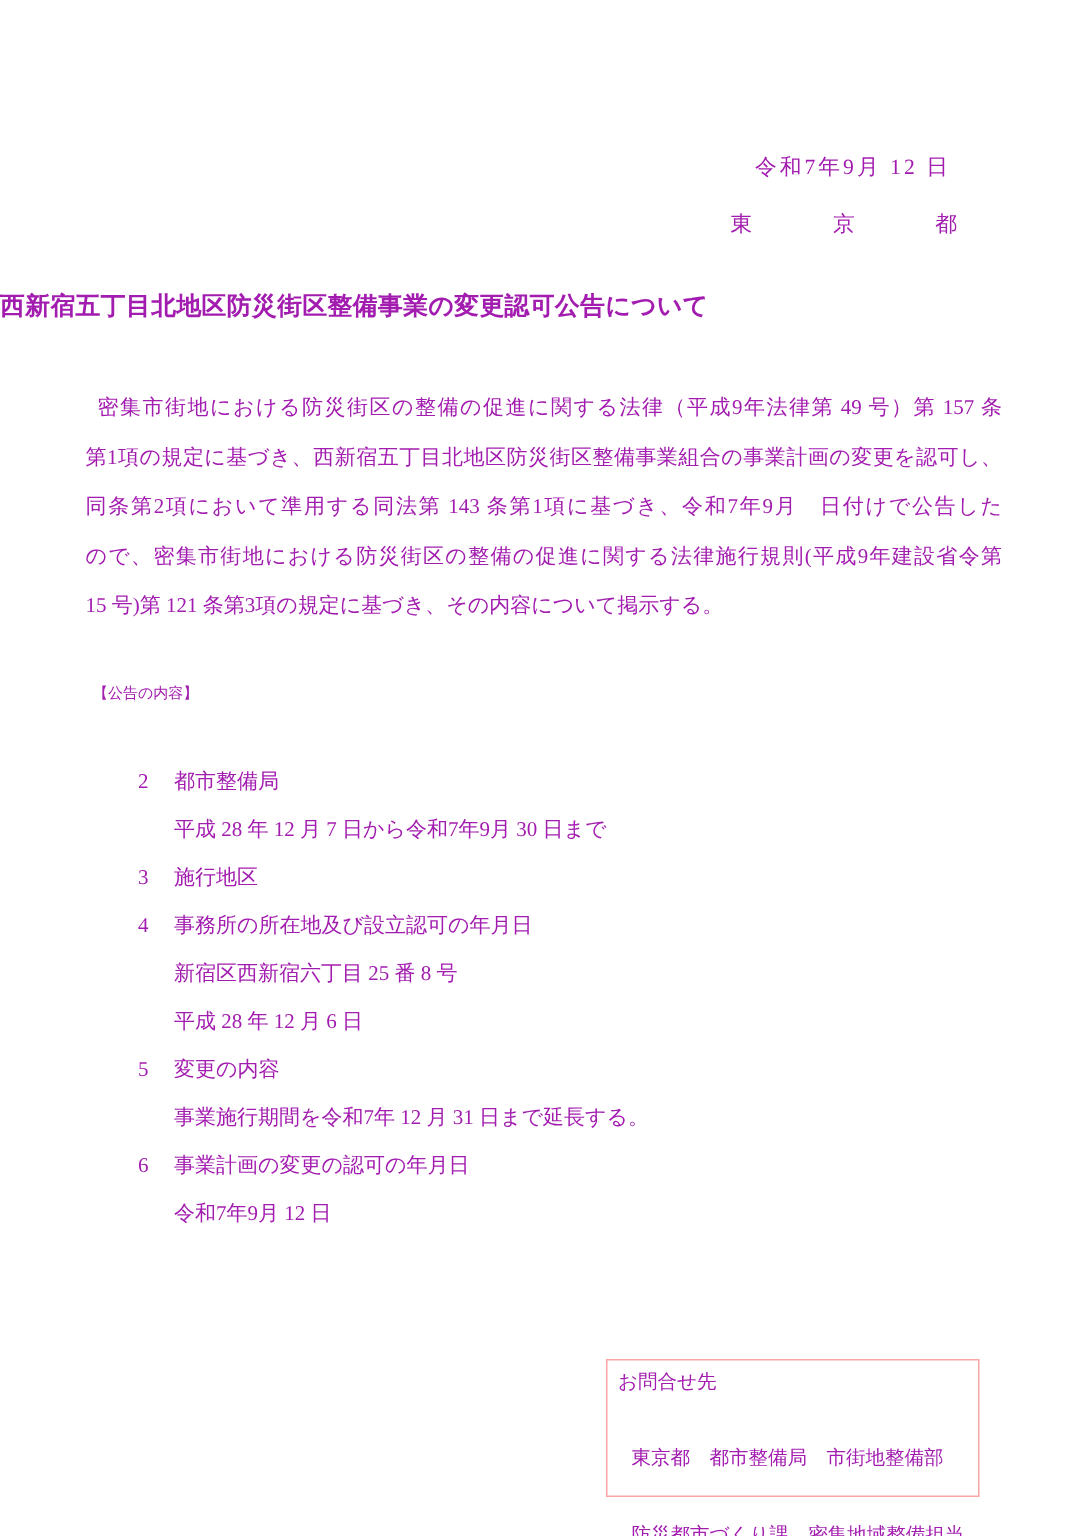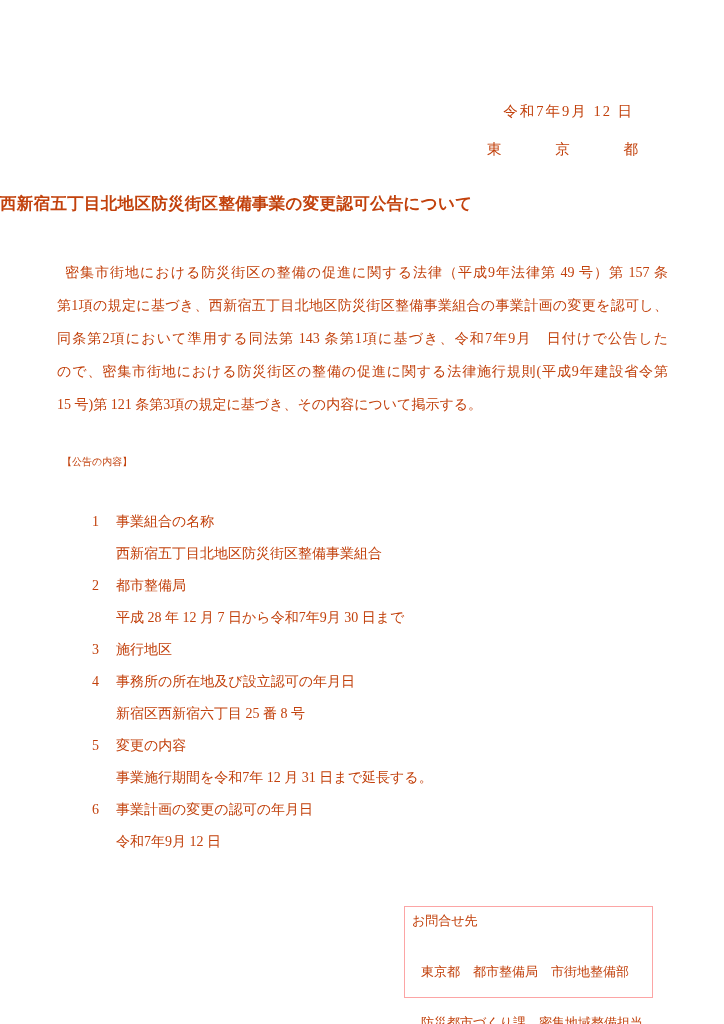--- a/index.html
+++ b/index.html
@@ -5,21 +5,21 @@
   html, body {
     margin: 0;
     padding: 0;
     background: #ffffff;
   }
   .page {
     position: relative;
     width: 724px;
     height: 1024px;
     background: #ffffff;
-    color: #c2410c;
+    color: #a21caf;
     font-family: "Liberation Serif", "DejaVu Serif", serif;
     font-size: 14px;
     overflow: hidden;
   }
   .issue-date {
     position: absolute;
     top: 102px;
     right: 90px;
     font-size: 14.5px;
     letter-spacing: 2px;
@@ -122,45 +122,40 @@
     <div class="pline">第1項の規定に基づき、西新宿五丁目北地区防災街区整備事業組合の事業計画の変更を認可し、</div>
     <div class="pline">同条第2項において準用する同法第 143 条第1項に基づき、令和7年9月　日付けで公告した</div>
     <div class="pline">ので、密集市街地における防災街区の整備の促進に関する法律施行規則(平成9年建設省令第</div>
     <div class="pline last">15 号)第 121 条第3項の規定に基づき、その内容について掲示する。</div>
   </div>
 
   <div class="section-heading">【公告の内容】</div>
 
   <div class="notice-list">
 
-    <div>
-      <div class="item-head">
-        <span class="item-num">1</span><span>事業組合の名称</span>
-      </div>
-      <div class="item-line">西新宿五丁目北地区防災街区整備事業組合</div>
-    </div>
 
     <div>
       <div class="item-head">
         <span class="item-num">2</span><span>都市整備局</span>
       </div>
       <div class="item-line">平成 28 年 12 月 7 日から令和7年9月 30 日まで</div>
     </div>
 
     <div>
       <div class="item-head">
         <span class="item-num">3</span><span>施行地区</span>
       </div>
     </div>
 
     <div>
       <div class="item-head">
         <span class="item-num">4</span><span>事務所の所在地及び設立認可の年月日</span>
       </div>
       <div class="item-line">新宿区西新宿六丁目 25 番 8 号</div>
+      <div class="item-line">平成 28 年 12 月 6 日</div>
     </div>
 
     <div>
       <div class="item-head">
         <span class="item-num">5</span><span>変更の内容</span>
       </div>
       <div class="item-line">事業施行期間を令和7年 12 月 31 日まで延長する。</div>
     </div>
 
     <div>

